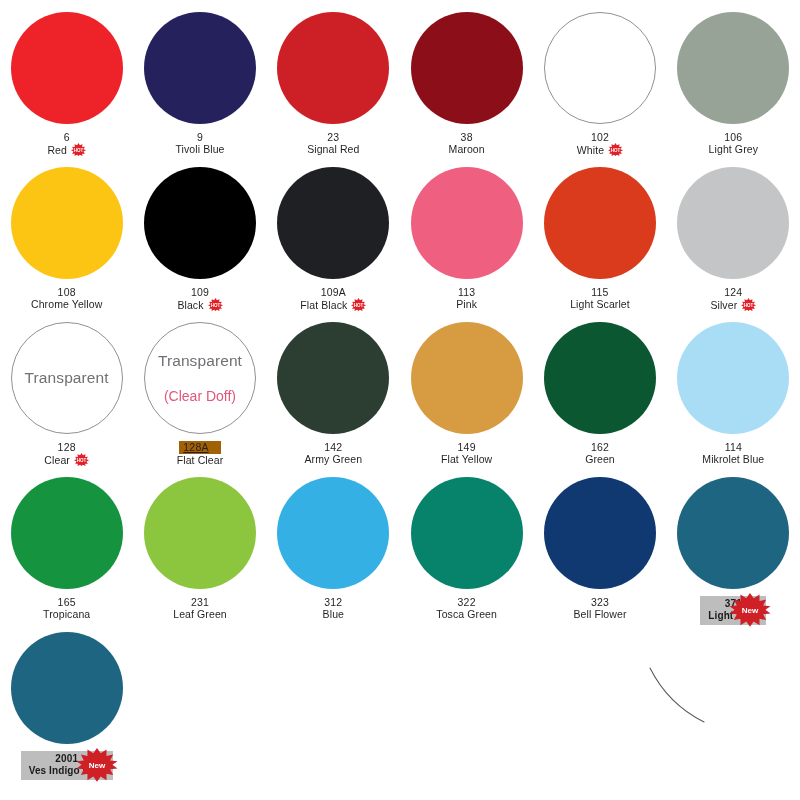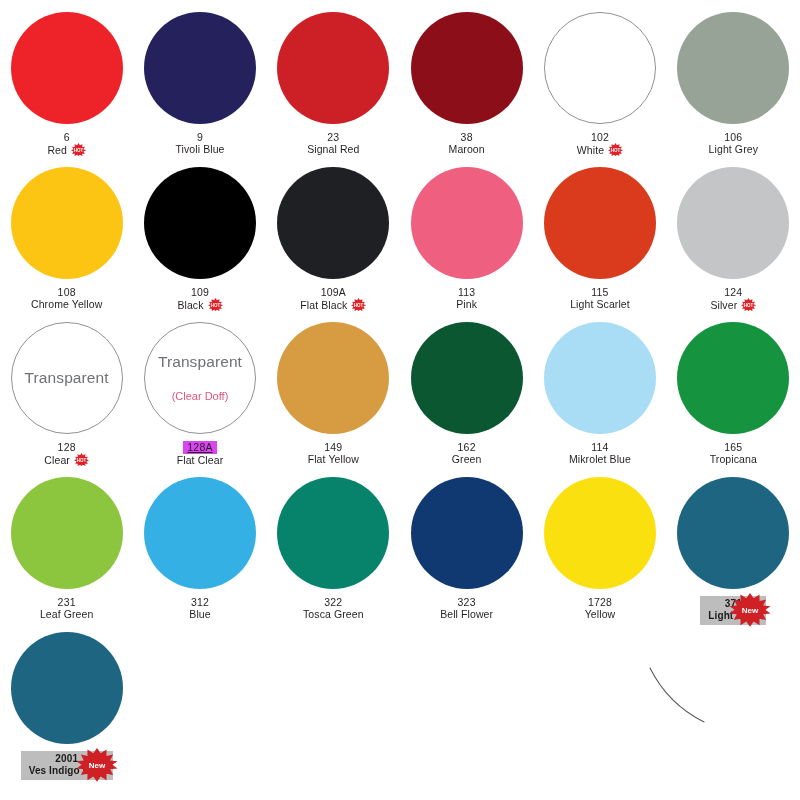--- a/index.html
+++ b/index.html
@@ -71,21 +71,21 @@
 
   .disc-text {
     font-size: 15.5px;
     color: #6f7174;
     letter-spacing: .1px;
     line-height: 1.15;
     position: relative;
     z-index: 2;
   }
   .disc-subtext {
-    font-size: 11px;
+    font-size: 14px;
     color: #e2567c;
     margin-top: 19px;
     line-height: 1.15;
     position: relative;
     z-index: 2;
   }
 
   .caption {
     margin-top: 7px;
     text-align: center;
@@ -99,22 +99,22 @@
     gap: 4px;
     white-space: nowrap;
   }
 
   .code {
     font-size: 10.5px;
     color: #231f20;
     letter-spacing: .2px;
   }
   .code.highlight {
-    background: #d946ef;
-    padding: 0 4px 1px 4px;
+    background: #a16207;
+    padding: 0 12px 1px 4px;
     text-decoration: underline;
   }
   .name {
     font-size: 10.5px;
     color: #231f20;
     letter-spacing: .1px;
   }
 
   
   .caption.boxed {
@@ -357,20 +357,31 @@
         <div class="caption">
           <div class="code-row">
             <span class="code highlight">128A</span>
           </div>
           <div class="name-row">
             <span class="name">Flat Clear</span>
           </div>
         </div>
       </div>
       <div class="swatch-cell">
+        <div class="disc" style="background: rgb(44, 61, 49);"></div>
+        <div class="caption">
+          <div class="code-row">
+            <span class="code">142</span>
+          </div>
+          <div class="name-row">
+            <span class="name">Army Green</span>
+          </div>
+        </div>
+      </div>
+      <div class="swatch-cell">
         <div class="disc" style="background: rgb(215, 155, 66);"></div>
         <div class="caption">
           <div class="code-row">
             <span class="code">149</span>
           </div>
           <div class="name-row">
             <span class="name">Flat Yellow</span>
           </div>
         </div>
       </div>
@@ -441,31 +452,20 @@
         </div>
       </div>
       <div class="swatch-cell">
         <div class="disc" style="background: rgb(16, 56, 113);"></div>
         <div class="caption">
           <div class="code-row">
             <span class="code">323</span>
           </div>
           <div class="name-row">
             <span class="name">Bell Flower</span>
-          </div>
-        </div>
-      </div>
-      <div class="swatch-cell">
-        <div class="disc" style="background: rgb(251, 224, 16);"></div>
-        <div class="caption">
-          <div class="code-row">
-            <span class="code">1728</span>
-          </div>
-          <div class="name-row">
-            <span class="name">Yellow</span>
           </div>
         </div>
       </div>
       <div class="swatch-cell">
         <div class="disc" style="background: rgb(30, 101, 130);"></div>
         <div class="caption boxed">
           <div class="code-row">
             <span class="code">371</span>
           </div>
           <div class="name-row">

